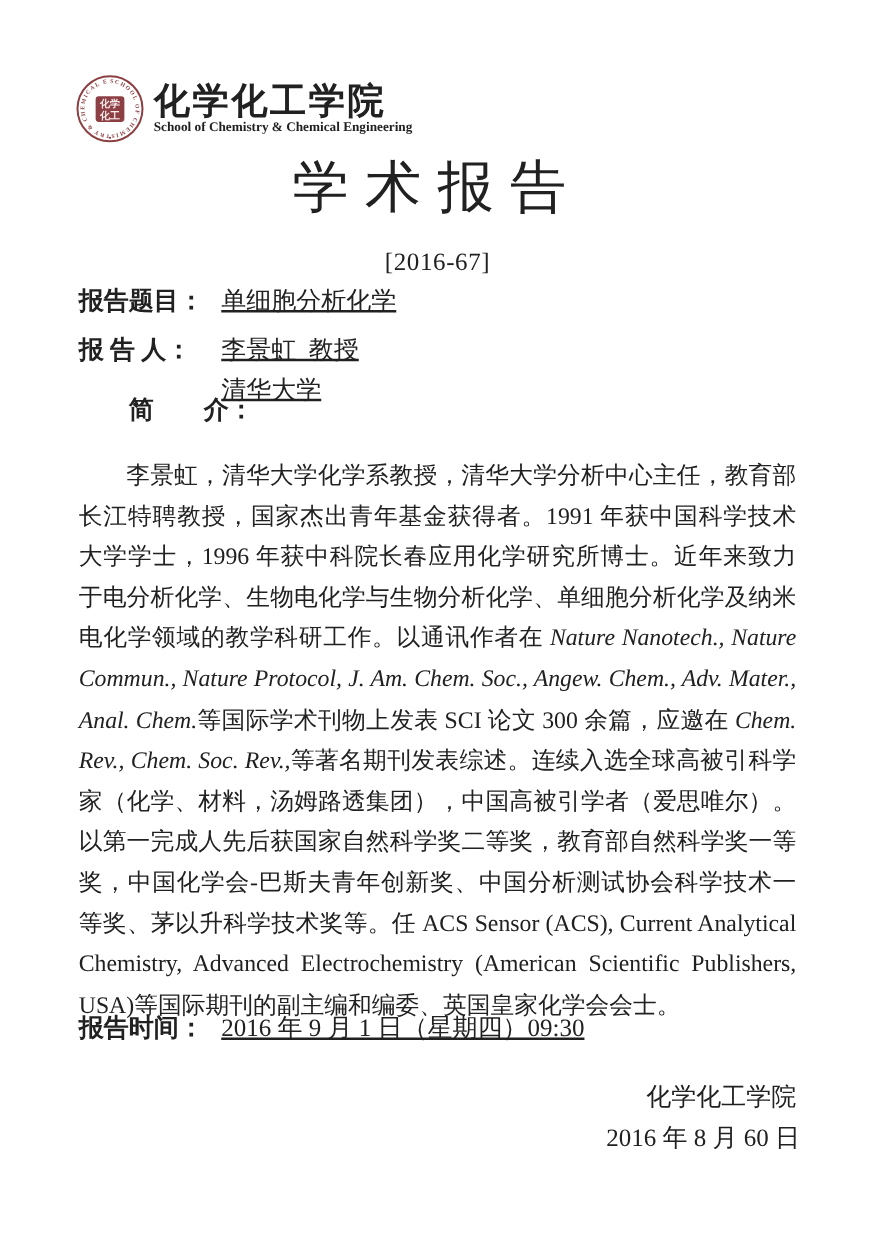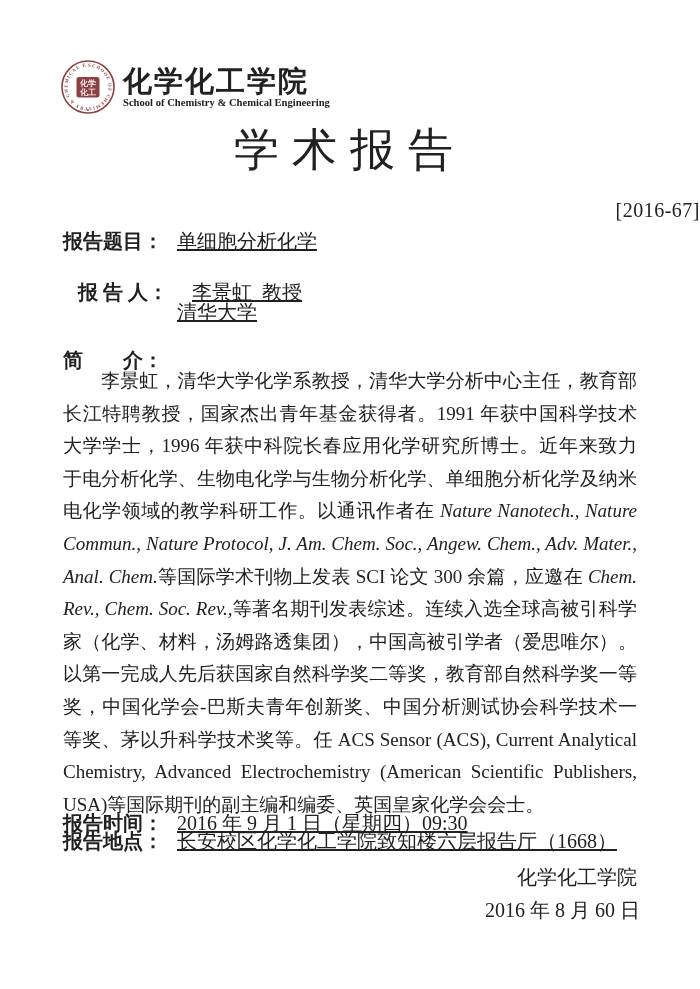--- a/index.html
+++ b/index.html
@@ -32,39 +32,39 @@
   }
   
   .title {
     position: absolute; top: 126px; left: 0; width: 100%;
     text-align: center;
     font-size: 45px; font-weight: 400; line-height: 1.1;
     letter-spacing: 13px;
   }
   .number {
     position: absolute; top: 199px; left: 0; width: 100%;
-    text-align: right;
+    text-align: center;
     font-size: 20px; letter-spacing: 0.5px;
   }
   
   .row {
     position: absolute; left: 63px; right: 63px;
     display: flex; align-items: flex-start;
     font-size: 20px; line-height: 1.25;
   }
   .row .label {
     font-weight: 700; flex: 0 0 auto;
     min-width: 105px; white-space: pre;
   }
   .row .value { margin-left: 9px; white-space: pre; text-decoration: underline; }
   .row-topic   { top: 229px; }
-  .row-speaker { top: 280px; margin-left: 15px; }
+  .row-speaker { top: 268px; }
   .row-affil   { top: 300px; }
   .row-affil .value { margin-left: 114px; }
-  .row-bio     { top: 348px; }
+  .row-bio     { top: 316px; margin-left: 40px; }
   .row-time    { top: 794px; margin-top: 17px; }
   .row-venue   { top: 829px; }
   
   .bio {
     position: absolute; left: 63px; top: 365px; width: 574px;
     font-size: 19px; line-height: 32.6px;
     text-align: justify; text-justify: inter-ideograph;
     text-indent: 2em;
   }
   
@@ -123,21 +123,17 @@
     <span class="label">简　　介：</span>
   </div>
 
   <div class="bio"><span>李景虹，清华大学化学系教授，清华大学分析中心主任，教育部长江特聘教授，国家杰出青年基金获得者。1991 年获中国科学技术大学学士，1996 年获中科院长春应用化学研究所博士。近年来致力于电分析化学、生物电化学与生物分析化学、单细胞分析化学及纳米电化学领域的教学科研工作。以通讯作者在 </span><span style="font-style: italic;">Nature Nanotech., Nature Commun., Nature Protocol, J. Am. Chem. Soc., Angew. Chem., Adv. Mater., Anal. Chem.</span><span>等国际学术刊物上发表 SCI 论文 300 余篇，应邀在 </span><span style="font-style: italic;">Chem. Rev., Chem. Soc. Rev.,</span><span>等著名期刊发表综述。连续入选全球高被引科学家（化学、材料，汤姆路透集团），中国高被引学者（爱思唯尔）。以第一完成人先后获国家自然科学奖二等奖，教育部自然科学奖一等奖，中国化学会-巴斯夫青年创新奖、中国分析测试协会科学技术一等奖、茅以升科学技术奖等。任 ACS Sensor (ACS), Current Analytical Chemistry, Advanced Electrochemistry (American Scientific Publishers, USA)等国际期刊的副主编和编委、英国皇家化学会会士。</span></div>
 
   <div class="row row-time">
     <span class="label">报告时间：</span>
     <span class="value">2016 年 9 月 1 日（星期四）09:30</span>
   </div>
 
-  <div class="row row-venue">
-    <span class="label">报告地点：</span>
-    <span class="value">长安校区化学化工学院致知楼六层报告厅（1668）</span>
-  </div>
 
   <div class="signature">化学化工学院</div>
   <div class="sign-date">2016 年 8 月 60 日</div>
 
 </div>
 
 </body></html>

